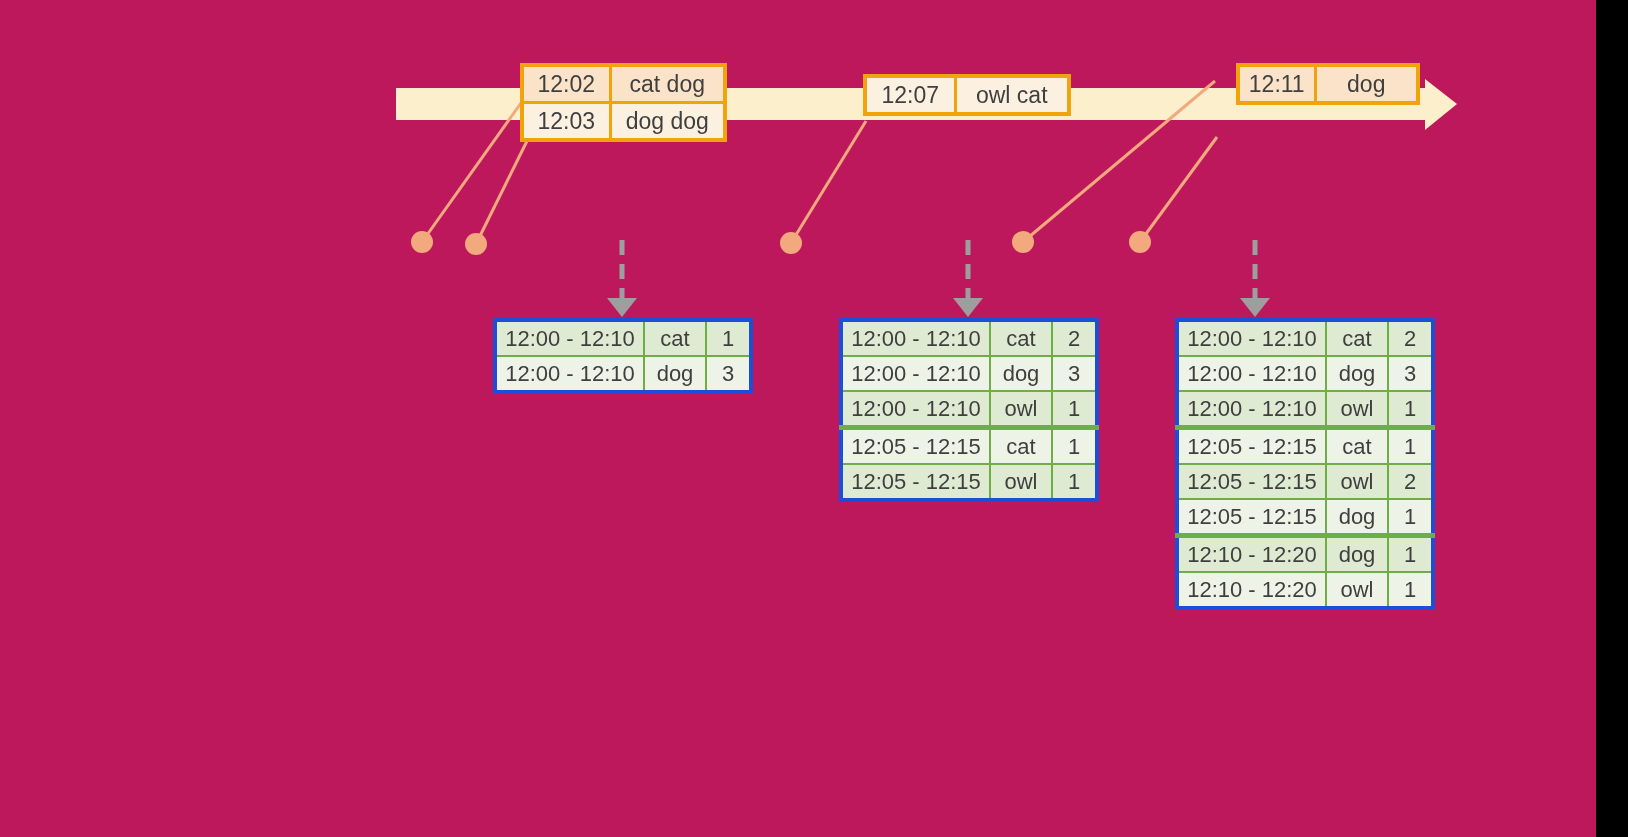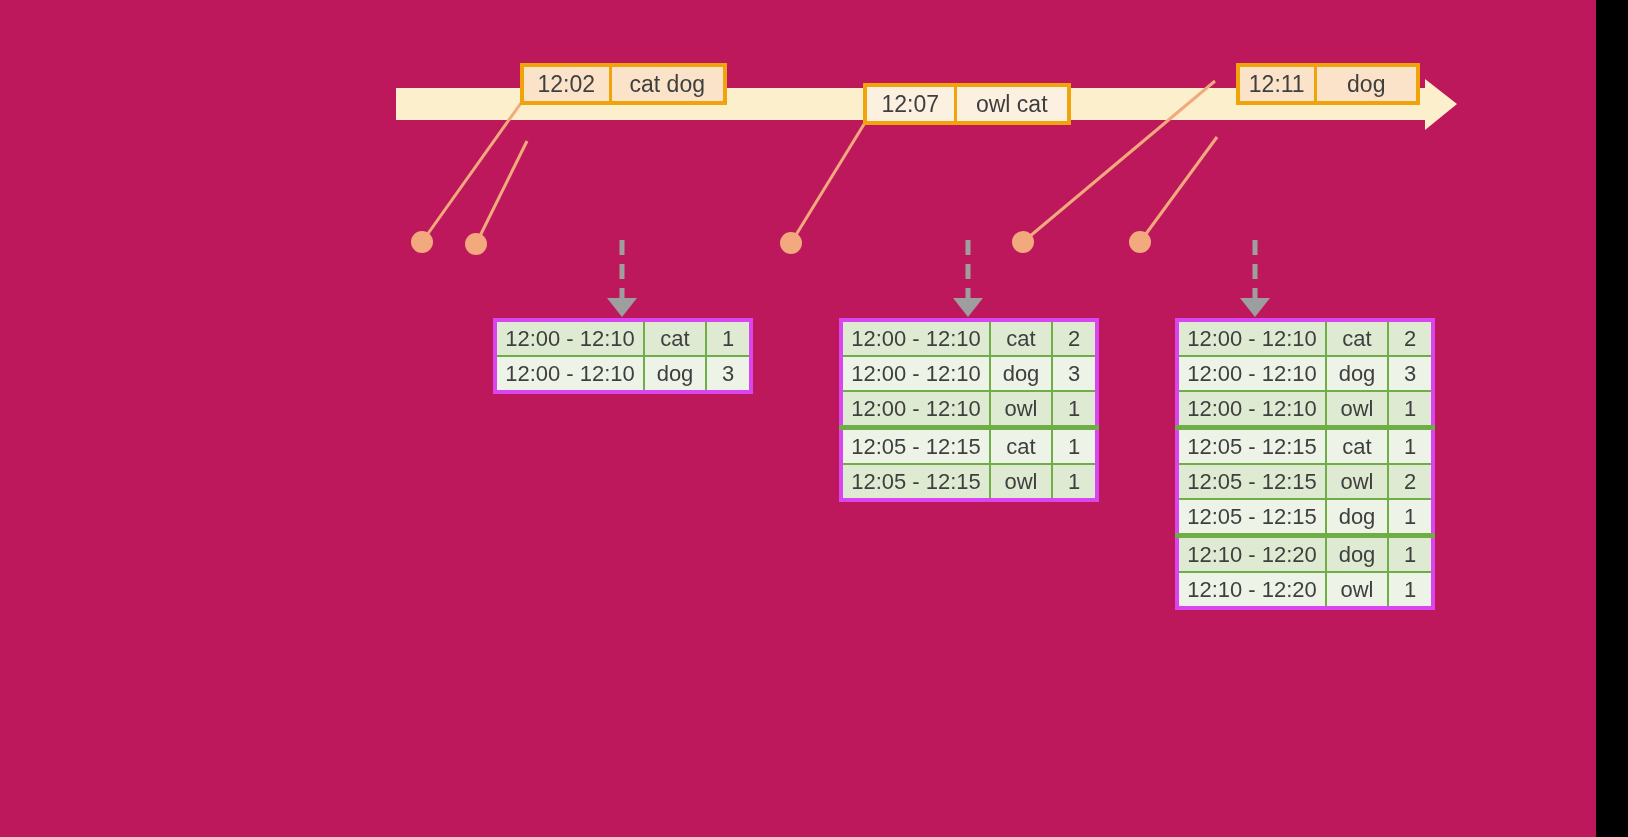--- a/index.html
+++ b/index.html
@@ -11,28 +11,28 @@
 
   table{position:absolute;border-collapse:collapse;table-layout:fixed;text-align:center;}
   td{padding:0;vertical-align:middle;overflow:hidden;white-space:nowrap;}
 
   
   .event-table{border:4px solid #F0A30A;font-size:23px;}
   .event-table td{border:3px solid #F0A30A;height:34px;}
   .event-table tr.row-dark  td{background:#FAE3C8;}
   .event-table tr.row-light td{background:#FCF1E0;}
   .t1{left:520px;top:63px;width:203px;}
-  .t2{left:863px;top:83px;width:204px;}
+  .t2{left:863px;top:74px;width:204px;}
   .t3{left:1236px;top:63px;width:180px;}
   .t1 col.c-time{width:88px;} .t1 col.c-words{width:115px;}
   .t2 col.c-time{width:90px;} .t2 col.c-words{width:114px;}
   .t3 col.c-time{width:77px;} .t3 col.c-words{width:103px;}
 
   
-  .result-table{border:4px solid #d946ef;font-size:22px;}
+  .result-table{border:4px solid #1d4ed8;font-size:22px;}
   .result-table td{border:2px solid #6FAE46;height:33px;}
   .result-table tr.row-dark  td{background:#DFEAD3;}
   .result-table tr.row-light td{background:#EDF3E7;}
   .result-table tr.group-start td{border-top-width:5px;}
   .g1{left:493px;top:318px;width:256px;}
   .g2{left:839px;top:318px;width:256px;}
   .g3{left:1175px;top:318px;width:256px;}
   .result-table col.c-window{width:149px;}
   .result-table col.c-word{width:62px;}
   .result-table col.c-count{width:45px;}
@@ -81,20 +81,24 @@
         <col class="c-time">
         <col class="c-words">
       </colgroup>
     <tbody>
 
         <tr class="row-dark">
           <td>12:02</td>
           <td>cat dog</td>
         </tr>
 
+        <tr class="row-light">
+          <td>12:03</td>
+          <td>dog dog</td>
+        </tr>
       </tbody>
   </table>
 
   <table class="event-table t2">
     <colgroup>
         <col class="c-time">
         <col class="c-words">
       </colgroup>
     <tbody class="flip-shade">
 

